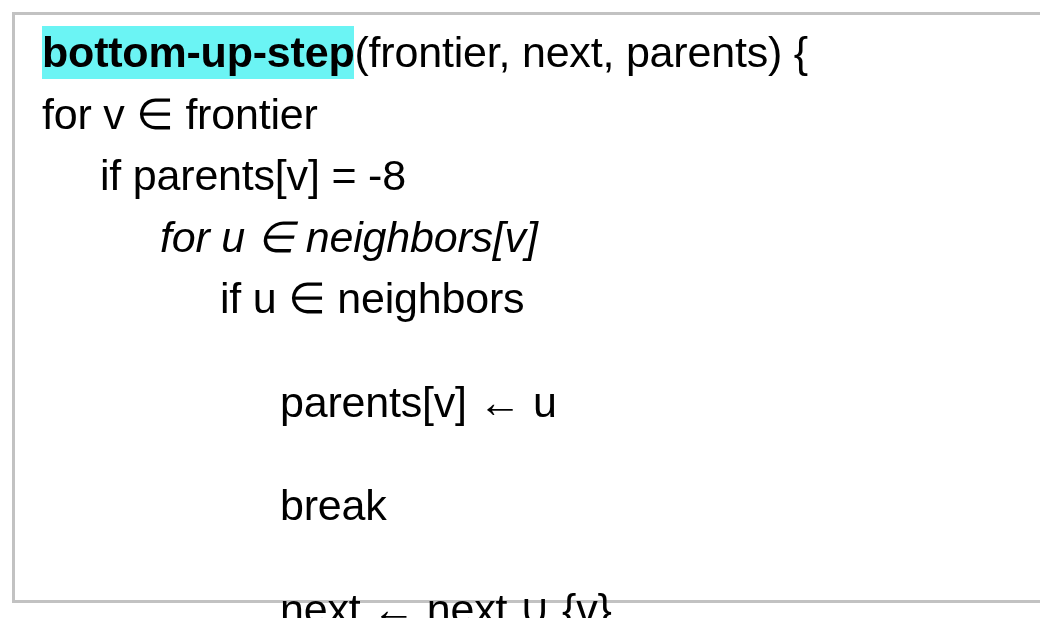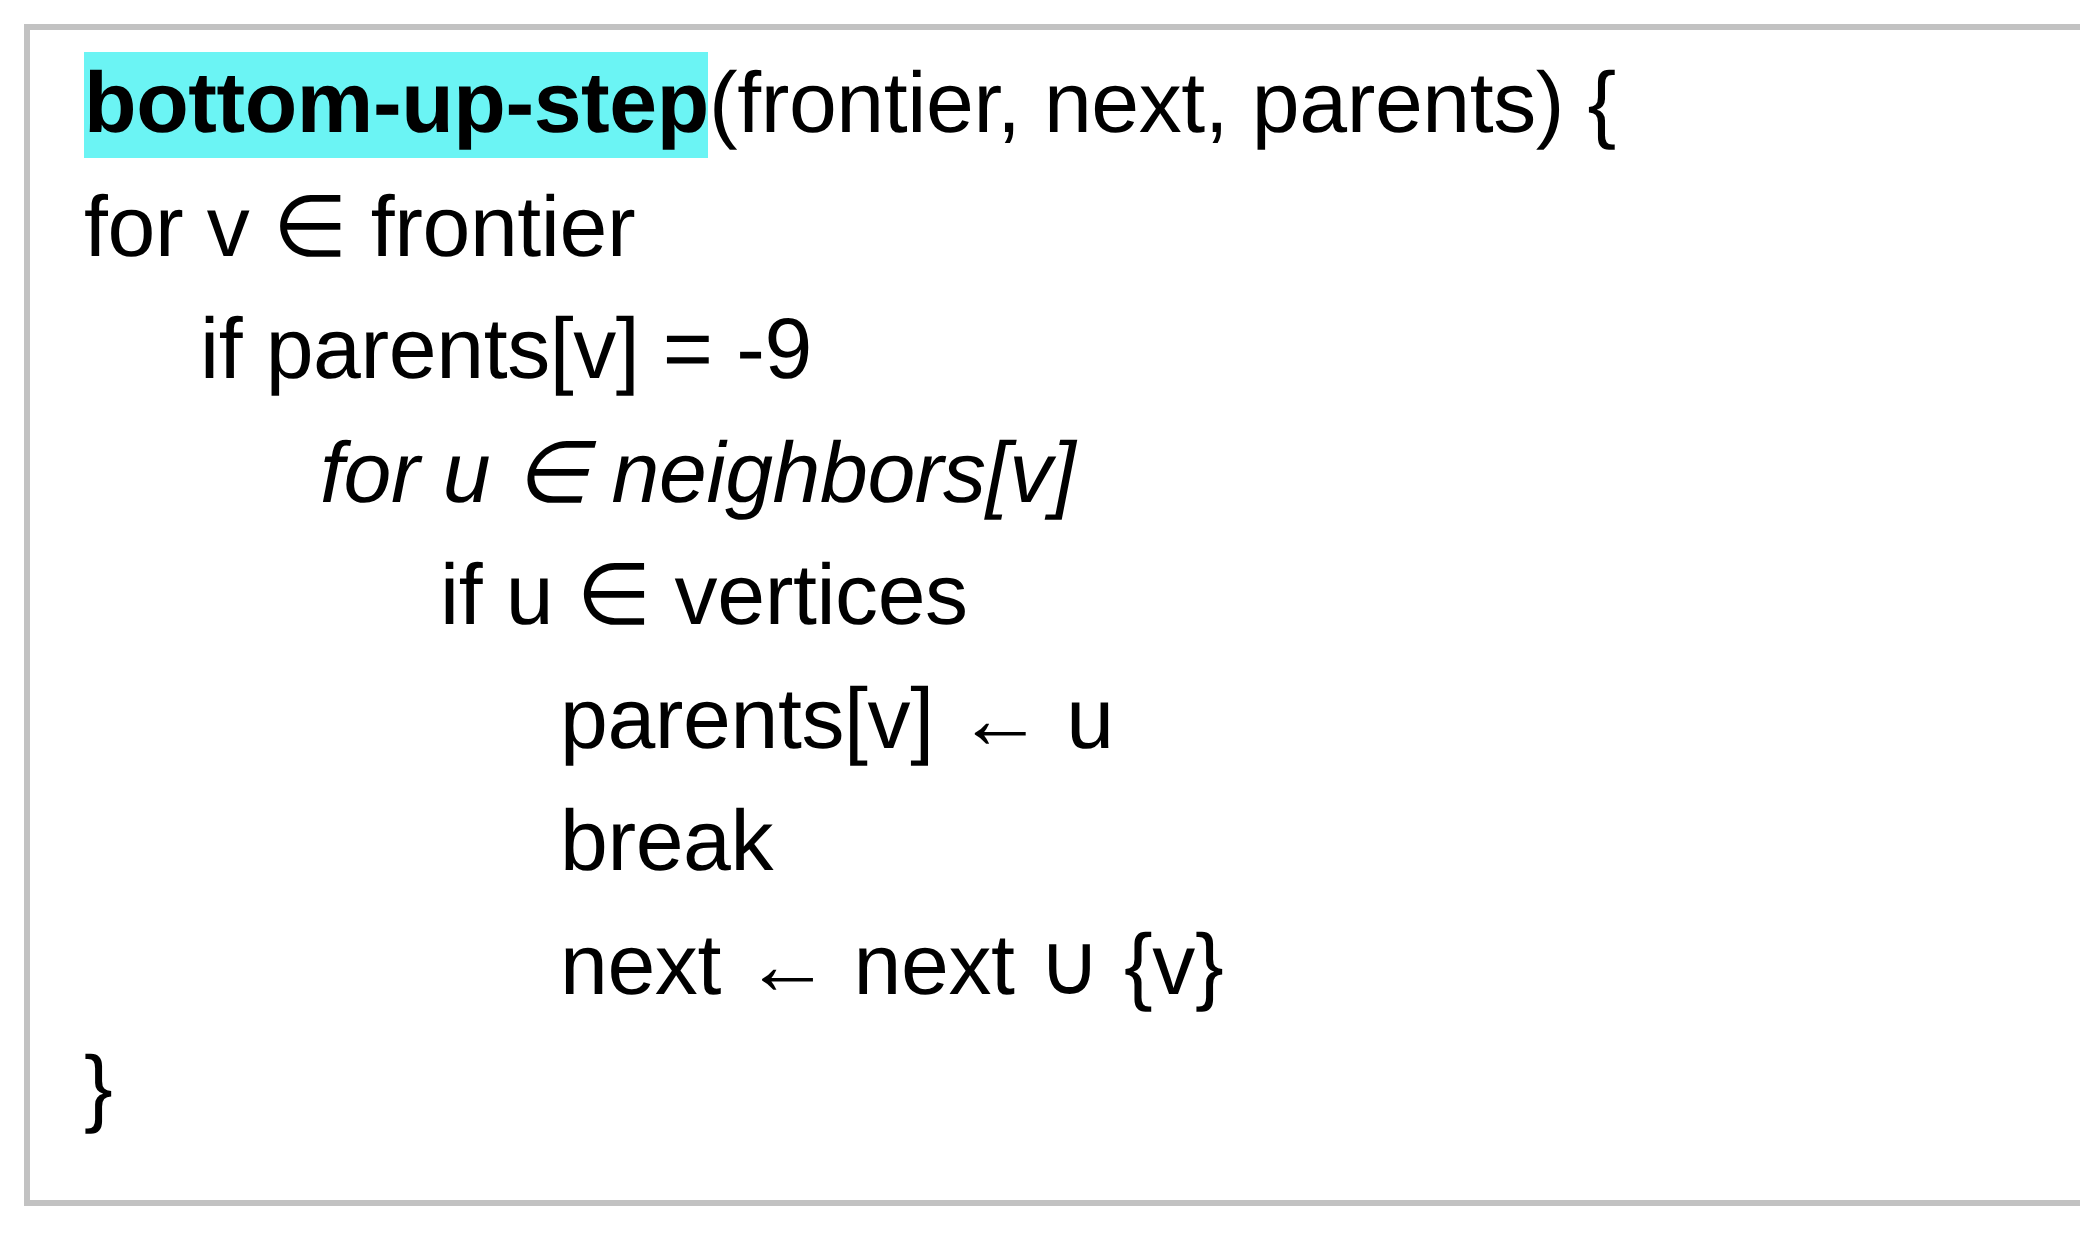--- a/index.html
+++ b/index.html
@@ -35,43 +35,43 @@
     font-size: 43px;
     line-height: 61.5px;
     color: #000000;
     white-space: pre;
     letter-spacing: -0.2px;
   }
   .indent-0 { padding-left: 0px; }
   .indent-1 { padding-left: 58px; }
   .indent-2 { padding-left: 118px; font-style: italic; }
   .indent-3 { padding-left: 178px; }
-  .indent-4 { padding-left: 238px; }
+  .indent-4 { padding-left: 238px; margin-top: 42px; }
 
   .fn-name {
     font-weight: bold;
     background: #6BF4F4;
     padding: 2px 0 3px 0;
   }
 </style>
 </head>
 <body>
 
 <div id="pseudocode-figure">
   <div class="code-block">
 
     <div class="code-line indent-0"><span class="fn-name">bottom-up-step</span><span>(frontier, next, parents) {</span></div>
 
     <div class="code-line indent-0">for v ∈ frontier</div>
 
-    <div class="code-line indent-1">if parents[v] = -9</div>
+    <div class="code-line indent-1">if parents[v] = -8</div>
 
     <div class="code-line indent-2">for u ∈ neighbors[v]</div>
 
-    <div class="code-line indent-3">if u ∈ vertices</div>
+    <div class="code-line indent-3">if u ∈ neighbors</div>
 
     <div class="code-line indent-4">parents[v] ← u</div>
 
     <div class="code-line indent-4">break</div>
 
     <div class="code-line indent-4">next ← next ∪ {v}</div>
 
     <div class="code-line indent-0">}</div>
 
   </div>

